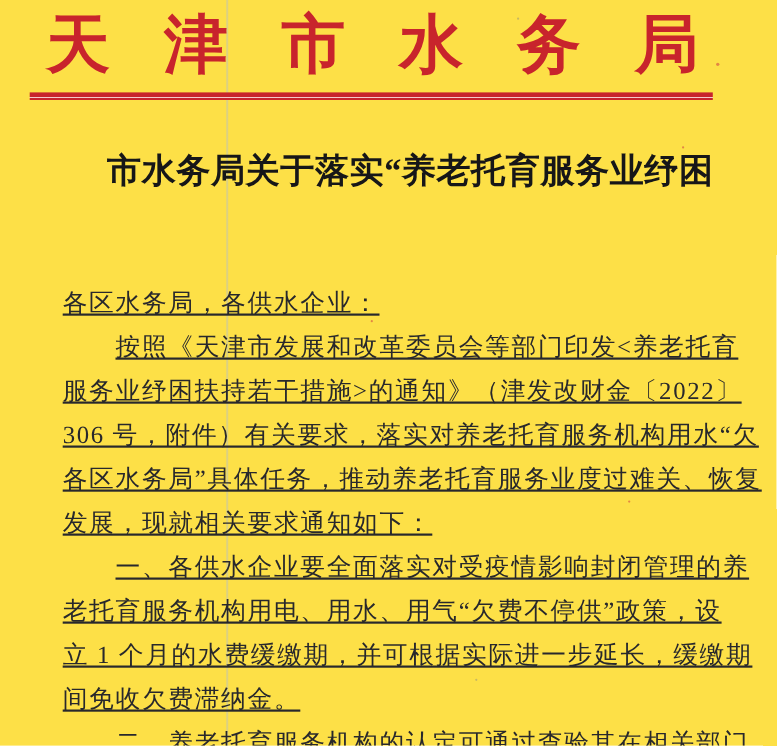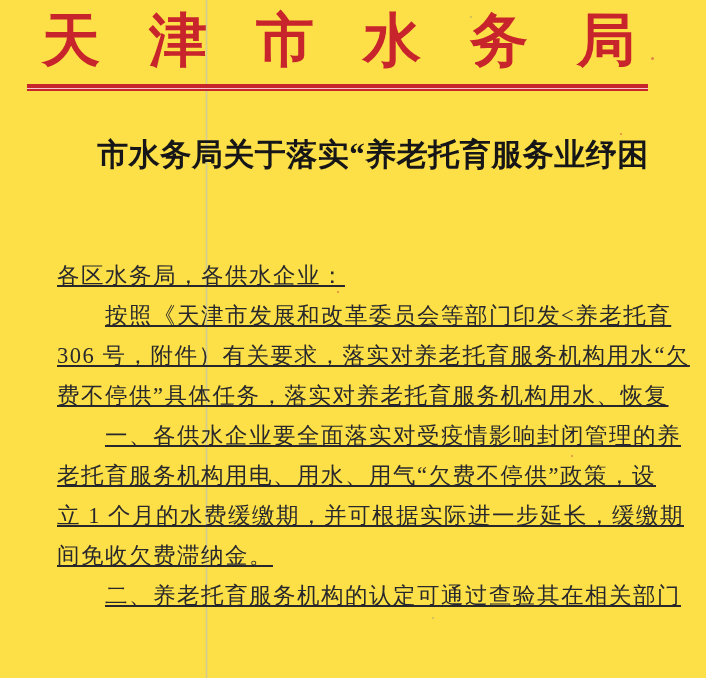--- a/index.html
+++ b/index.html
@@ -104,22 +104,24 @@
     <div class="red-rule"></div>
   </header>
 
   <div class="doc-title">
     <div>市水务局关于落实“养老托育服务业纾困</div>
   </div>
 
   <main class="body-text">
     <p class="line">各区水务局，各供水企业：</p>
     <p class="line indent">按照《天津市发展和改革委员会等部门印发&lt;养老托育</p>
+    <p class="line">服务业纾困扶持若干措施&gt;的通知》（津发改财金〔2022〕</p>
     <p class="line">306 号，附件）有关要求，落实对养老托育服务机构用水“欠</p>
-    <p class="line">费不停供”具体任务，落实对养老托育服务机构用水、恢复</p>
+    <p class="line">各区水务局”具体任务，推动养老托育服务业度过难关、恢复</p>
+    <p class="line">发展，现就相关要求通知如下：</p>
     <p class="line indent">一、各供水企业要全面落实对受疫情影响封闭管理的养</p>
     <p class="line">老托育服务机构用电、用水、用气“欠费不停供”政策，设</p>
     <p class="line">立 1 个月的水费缓缴期，并可根据实际进一步延长，缓缴期</p>
     <p class="line">间免收欠费滞纳金。</p>
     <p class="line indent">二、养老托育服务机构的认定可通过查验其在相关部门</p>
   </main>
 
   <div class="speck red" style="left:651px; top:57px;  width:3px; height:3px;"></div>
   <div class="speck gray" style="left:470px; top:16px;  width:2px; height:2px;"></div>
   <div class="speck red" style="left:620px; top:133px; width:2px; height:2px;"></div>

